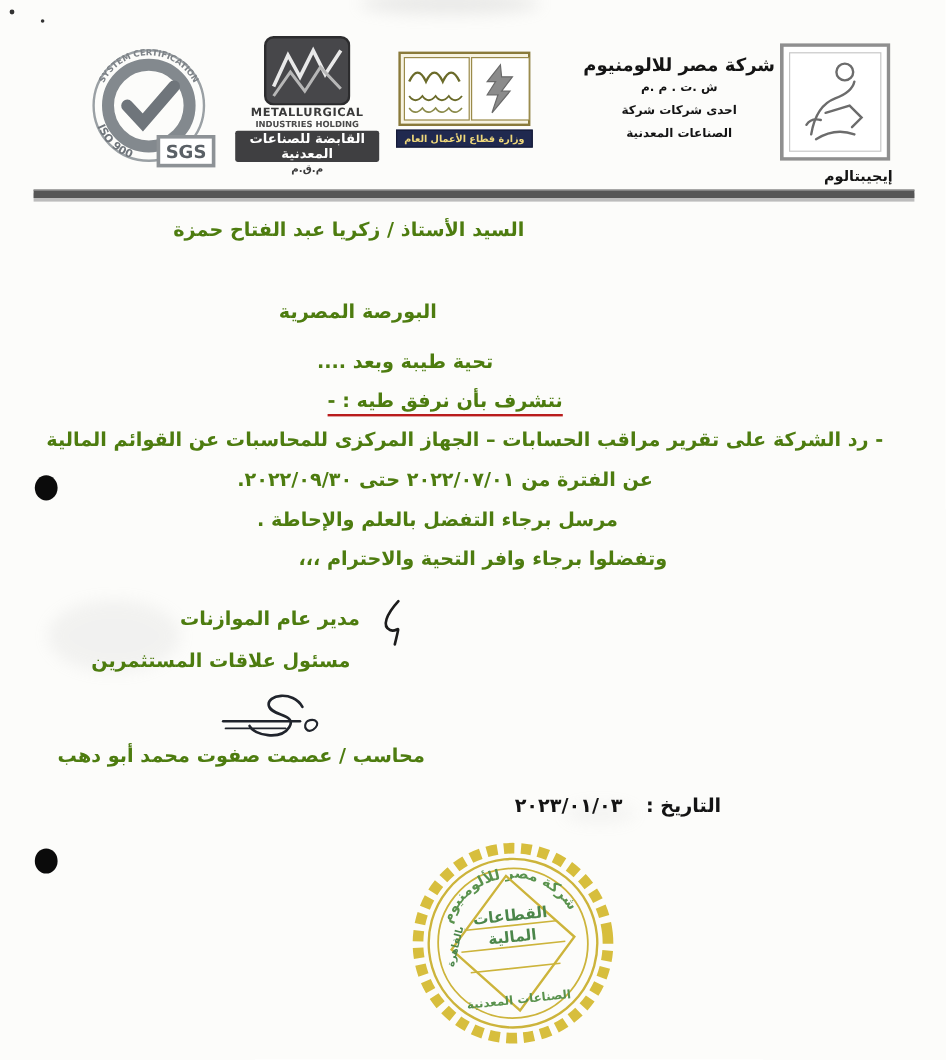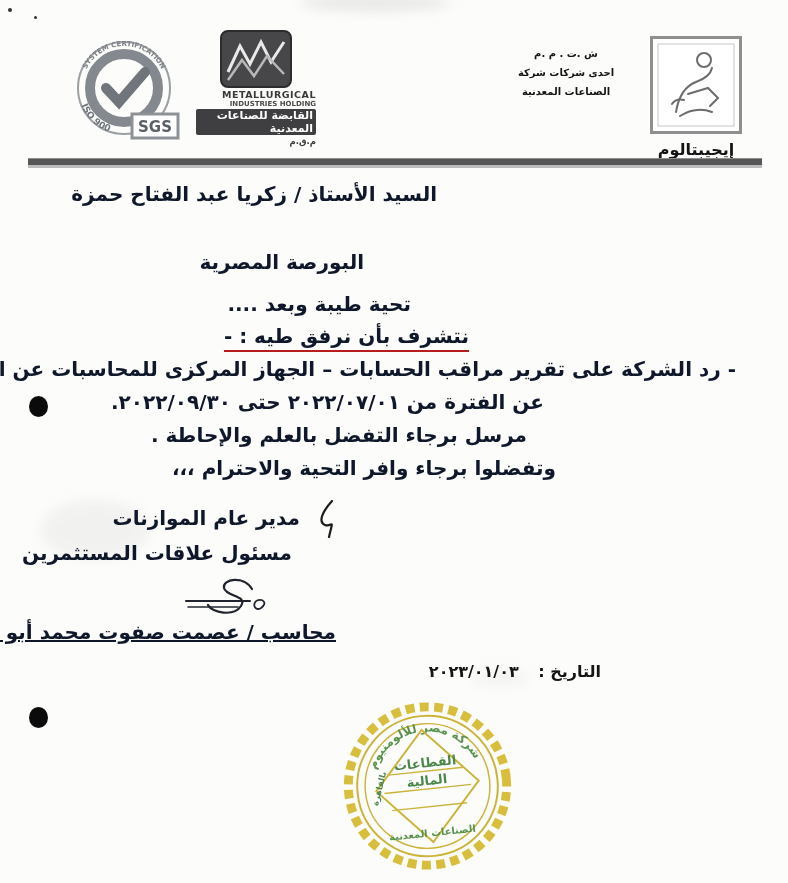--- a/index.html
+++ b/index.html
@@ -13,56 +13,56 @@
   .smudge.s3{left:470px;top:670px;width:60px;height:16px;opacity:.12;}
   .corner-noise{position:absolute;left:8px;top:6px;width:40px;height:20px;}
   .corner-noise i{position:absolute;background:#333;border-radius:50%;}
   .corner-noise i.a{left:0;top:2px;width:4px;height:4px;}
   .corner-noise i.b{left:26px;top:10px;width:3px;height:3px;}
   .punch-dot{position:absolute;left:29px;width:19px;height:21px;background:#0b0b0b;border-radius:50%;}
   .punch-dot.d1{top:396px;} .punch-dot.d2{top:707px;}
 
   
   .hdr-sgs{position:absolute;left:58px;top:36px;width:132px;height:108px;}
-  .hdr-met{position:absolute;left:196px;top:30px;width:120px;text-align:right;}
+  .hdr-met{position:absolute;left:196px;top:30px;width:120px;text-align:center;}
   .met-emblem{display:block;margin:0 auto;}
   .met-l1{font-size:9.5px;font-weight:bold;letter-spacing:.5px;color:#3a3a3a;margin-top:1px;}
   .met-l2{font-size:7px;font-weight:bold;color:#4a4a4a;}
   .met-ar{direction:rtl;font-size:11px;font-weight:bold;color:#ffffff;background:#3f3f41;
           padding:0 3px;margin-top:1px;border-radius:2px;}
   .met-abbr{direction:rtl;font-size:8.5px;font-weight:bold;color:#3a3a3a;margin-top:1px;}
   .hdr-ministry{position:absolute;left:330px;top:42px;width:114px;text-align:center;}
   .min-banner{direction:rtl;font-size:8px;font-weight:bold;color:#efd87a;background:#20294f;
               padding:2px 2px;margin-top:-2px;border:1px solid #151b38;}
   .hdr-text{position:absolute;left:486px;top:44px;width:160px;text-align:center;direction:rtl;}
   .hdr-text .h1{font-size:15px;font-weight:bold;line-height:20px;}
   .hdr-text .h2{font-size:10px;font-weight:bold;line-height:19px;}
   .hdr-logo{position:absolute;left:650px;top:36px;width:92px;height:98px;}
-  .hdr-caption{position:absolute;left:648px;top:140px;width:96px;text-align:center;
-               direction:rtl;font-size:16px;font-weight:bold;}
+  .hdr-caption{position:absolute;left:648px;top:140px;width:96px;text-align:right;
+               direction:rtl;font-size:12px;font-weight:bold;}
   .separator{position:absolute;left:28px;top:158px;width:734px;height:6px;background:#565656;
              border-top:1px solid #8d8d8d;box-shadow:0 3px 0 #bcbcbc;}
 
   
   .tline{position:absolute;direction:rtl;white-space:nowrap;font-weight:bold;
-         font-size:20px;color:#0f172a;}
+         font-size:16px;color:#4d7c0f;}
   .pos-r1{top:182px;right:351px;}
   .pos-r2{top:216px;right:364px;}
   .pos-r3{top:250px;right:424px;}
   .pos-greet{top:292px;right:377px;}
   .pos-subj{top:324px;right:319px;border-bottom:2px solid #b91c1c;padding-bottom:2px;}
   .pos-b1{top:357px;right:52px;}
   .pos-b2{top:390px;right:244px;}
-  .pos-b3{top:423px;right:261px;}
+  .pos-b3{top:423px;right:273px;}
   .pos-close{top:456px;right:232px;}
 
   
   .pos-t1{top:506px;right:488px;}
   .pos-t2{top:541px;right:496px;}
-  .pos-name{top:620px;right:452px;text-decoration:underline;}
+  .pos-name{top:620px;right:434px;}
   .sig-mark{position:absolute;left:312px;top:498px;}
   .sig-script{position:absolute;left:178px;top:573px;}
 
   
   .date-line{position:absolute;top:662px;right:187px;direction:rtl;white-space:nowrap;
              font-weight:bold;font-size:16px;}
   .date-line .lbl{margin-left:14px;}
 
   
   .stamp{position:absolute;left:325px;top:692px;width:205px;height:188px;
@@ -106,22 +106,35 @@
       <rect x="1" y="1" width="70" height="56" rx="7" fill="#47474a" stroke="#2c2c2e" stroke-width="2"></rect>
       <path d="M8 42 L20 16 L30 34 L41 12 L51 32 L64 12" stroke="#e9e9e9" stroke-width="3" fill="none"></path>
       <path d="M8 50 L22 30 L34 46 L47 26 L64 44" stroke="#b7b7b7" stroke-width="2.5" fill="none"></path>
     </svg>
     <div class="met-l1">METALLURGICAL</div>
     <div class="met-l2">INDUSTRIES HOLDING</div>
     <div class="met-ar">القابضة للصناعات المعدنية</div>
     <div class="met-abbr">م.ق.م</div>
   </div>
 
+  <div class="hdr-ministry">
+    <svg width="114" height="64" viewBox="0 0 114 64">
+      <rect x="3" y="2" width="108" height="60" fill="#f7f3e2" stroke="#8a7a3a" stroke-width="2"></rect>
+      <rect x="7" y="6" width="54" height="52" fill="#ffffff" stroke="#9a8a4a" stroke-width="1"></rect>
+      <path d="M11 26 q7 -15 14 0 q7 -15 14 0 q7 -15 14 0" stroke="#6b6b2a" stroke-width="2" fill="none"></path>
+      <path d="M11 38 q5 7 11 0 q5 7 11 0 q5 7 11 0 q5 7 11 0" stroke="#6b6b2a" stroke-width="1.6" fill="none"></path>
+      <path d="M11 48 q5 7 11 0 q5 7 11 0 q5 7 11 0 q5 7 11 0" stroke="#8a8a4a" stroke-width="1.4" fill="none"></path>
+      <rect x="63" y="6" width="48" height="52" fill="#ffffff" stroke="#9a8a4a" stroke-width="1"></rect>
+      <path d="M87 12 l-11 14 h7 l-7 11 h9 l-5 15 l15 -18 h-7 l9 -12 h-9 z" fill="#8b8b8b" stroke="#6a6a6a" stroke-width="1"></path>
+    </svg>
+    <div class="min-banner">وزارة قطاع الأعمال العام</div>
+  </div>
 
   <div class="hdr-text">
+    <div class="h1">شركة مصر للالومنيوم</div>
     <div class="h2">ش .ت . م .م</div>
     <div class="h2">احدى شركات شركة</div>
     <div class="h2">الصناعات المعدنية</div>
   </div>
 
   <div class="hdr-logo">
     <svg width="92" height="98" viewBox="0 0 92 98">
       <rect x="1.5" y="1.5" width="89" height="95" fill="#ffffff" stroke="#8f8f8f" stroke-width="3"></rect>
       <rect x="8" y="8" width="76" height="82" fill="none" stroke="#c7c7c7" stroke-width="1"></rect>
       <g stroke="#6c6c6c" fill="none" stroke-width="2" stroke-linecap="round">

